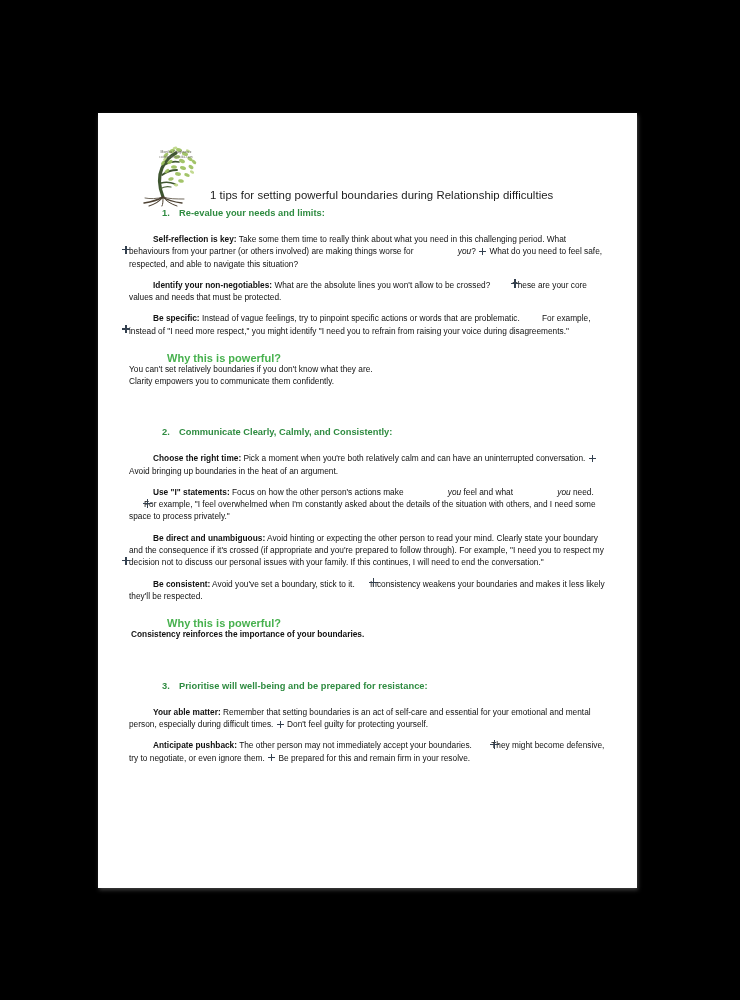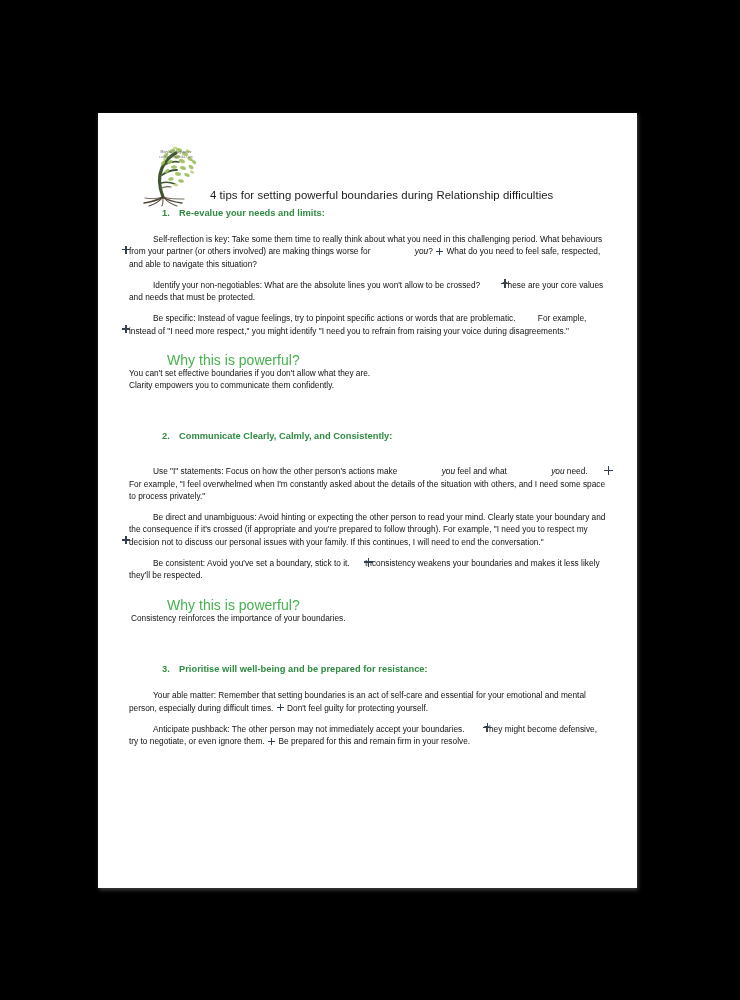--- a/index.html
+++ b/index.html
@@ -57,33 +57,33 @@
   .sec-num { width:17px; flex:0 0 17px; }
   .sec-title { }
 
   .para {
     position:relative;
     font-size:8.3px; line-height:12.3px;
     color:#111111;
     text-align:left;
     letter-spacing:.005px;
   }
-  .para b { font-weight:normal;padding-left:24px; }
+  .para b { font-weight:bold;padding-left:24px; }
   .para i { font-style:italic;margin-left:42px; }
 
   .why-block { position:relative; }
   .why-title {
     margin-left:38px;
-    font-weight:normal; font-size:14px;
+    font-weight:bold; font-size:11px;
     color:#47b14e; letter-spacing:.02px;
   }
   .why-line {
     font-size:8.3px; line-height:11.6px; color:#111111;
   }
-  .why-line.indent { padding-left:2px; }
+  .why-line.indent { padding-left:2px;font-weight:bold; }
 
   
   .spark {
     display:inline-block;
     position:relative;
     width:7px; height:7px;
     vertical-align:-0.5px;
     margin:0 1px;
   }
   .spark::before, .spark::after {
@@ -164,21 +164,21 @@
             <path d="M27 56 C33 58 40 58 48 58" stroke-width="0.8"></path>
           </g>
         </svg>
       </div>
 
       <div class="logo-text">
         <div class="nm">Monika Draglewicz</div>
         <div>coachwithmonika.com</div>
       </div>
 
-      <div class="doc-title">4 tips for setting powerful boundaries during Relationship difficulties</div>
+      <div class="doc-title">1 tips for setting powerful boundaries during Relationship difficulties</div>
     </div>
 
     <div class="content">
 
       <div class="section">
         <div class="sec-heading">
           <span class="sec-num">1.</span>
           <span class="sec-title">Re-evalue your needs and limits:</span>
         </div>
 
@@ -199,35 +199,38 @@
 
         <div class="para">
           <span class="spark-hang" style="top:12.6px;"></span>
           <b>Be specific:</b><span> Instead of vague feelings, try to pinpoint specific actions or words that are problematic. </span><span style="display:inline-block;width:20px;"></span><span>For example, instead of "I need more respect," you might identify "I need you to refrain from raising your voice during disagreements."</span>
         </div>
 
         <div class="gap-m"></div>
 
         <div class="why-block">
           <div class="why-title">Why this is powerful?</div>
-          <div class="why-line">You can't set effective boundaries if you don't allow what they are.</div>
+          <div class="why-line">You can't set relatively boundaries if you don't know what they are.</div>
           <div class="why-line">Clarity empowers you to communicate them confidently.</div>
         </div>
       </div>
 
       <div class="gap-xl"></div>
 
       <div class="section">
         <div class="sec-heading">
           <span class="sec-num">2.</span>
           <span class="sec-title">Communicate Clearly, Calmly, and Consistently:</span>
         </div>
 
         <div class="gap-m"></div>
 
+        <div class="para">
+          <b>Choose the right time:</b><span> Pick a moment when you're both relatively calm and can have an uninterrupted conversation. </span><span class="spark"></span><span> Avoid bringing up boundaries in the heat of an argument.</span>
+        </div>
 
         <div class="gap-s"></div>
 
         <div class="para">
           <b>Use "I" statements:</b><span> Focus on how the other person's actions make </span><i>you</i><span> feel and what </span><i>you</i><span> need. </span><span class="spark lg" style="margin-left:14px;margin-right:-8px;"></span><span>For example, "I feel overwhelmed when I'm constantly asked about the details of the situation with others, and I need some space to process privately."</span>
         </div>
 
         <div class="gap-s"></div>
 
         <div class="para">

